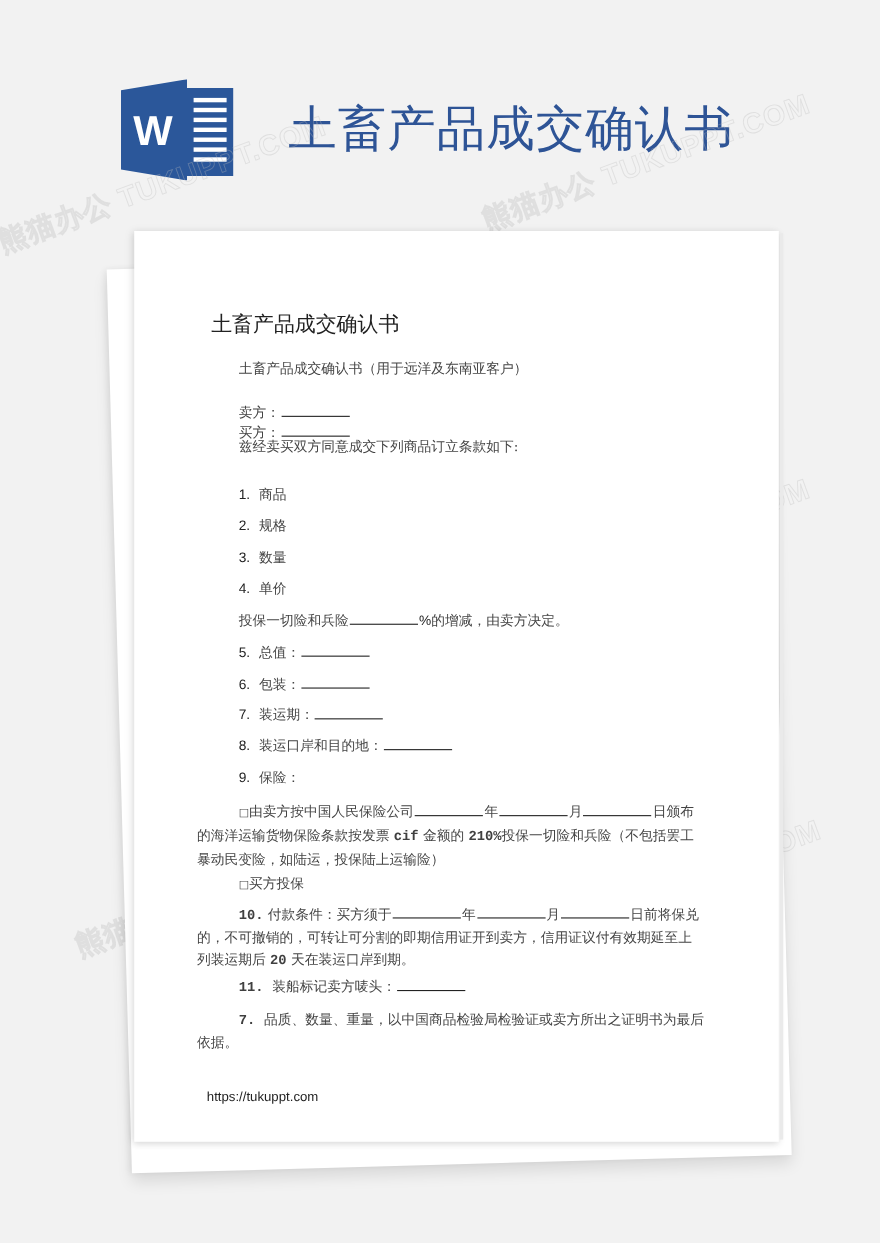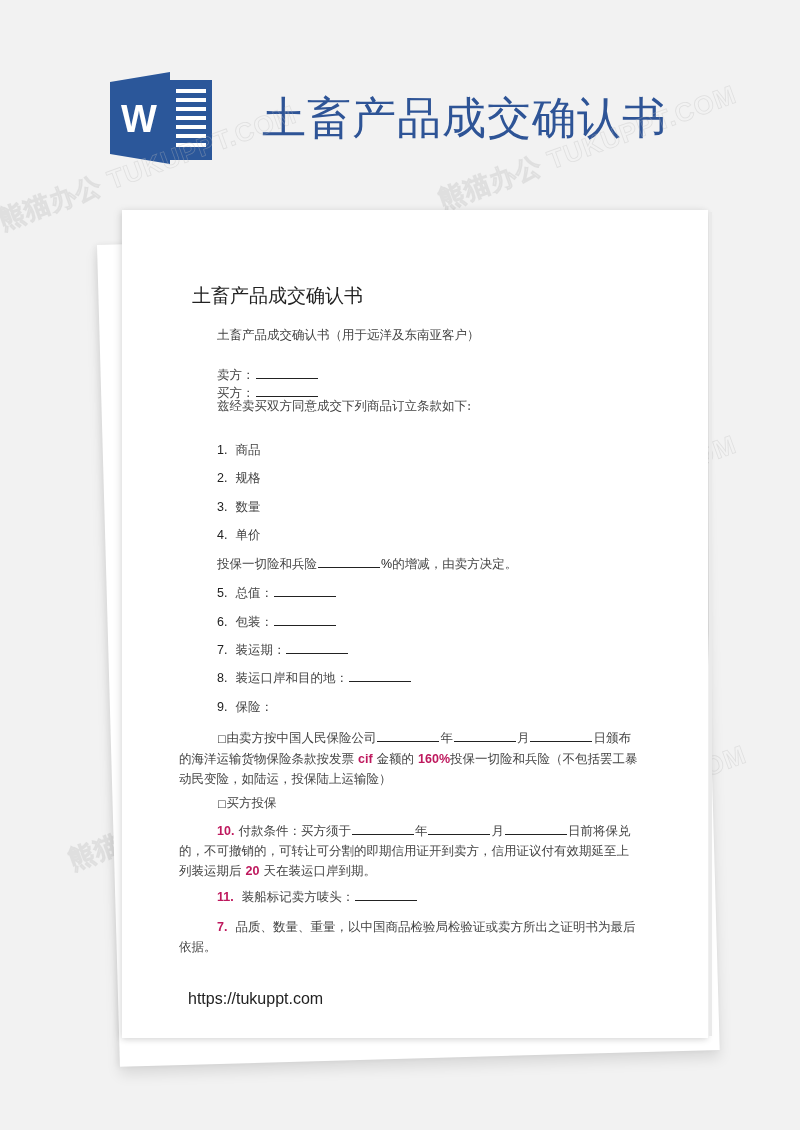--- a/index.html
+++ b/index.html
@@ -32,28 +32,28 @@
       background:#eaeaea;
     }
     .doc-title {
       position:absolute; left:70px; top:72px;
       font-size:19px; color:#222; line-height:26px;
     }
     .doc-body { position:absolute; left:57px; top:116px; width:460px; font-size:12.5px; color:#444; }
     .line { position:absolute; white-space:nowrap; line-height:18px; }
     .ind { left:38px; }
     .num { font-family:"Liberation Sans","DejaVu Sans",sans-serif; color:#222; }
-    .bold { font-family:Liberation Sans, sans-serif; font-weight:bold; color:#be185d; }
+    .bold { font-family:Liberation Mono, monospace; font-weight:bold; color:#404040; }
     .blank { display:inline-block; border-bottom:1.5px solid #222; height:12px; vertical-align:baseline; margin:0 1px; }
     .b60 { width:62px; }
     .para { position:absolute; left:0; width:462px; line-height:20px; text-indent:38px; }
     .box { font-size:10px; }
     .footer-url {
       position:absolute; left:66px; top:780px;
-      font-family:"Liberation Sans","DejaVu Sans",sans-serif; font-size:16px; color:#222;
+      font-family:"Liberation Sans","DejaVu Sans",sans-serif; font-size:12px; color:#222;
     }
     .wm {
       position:absolute; font-family:"Liberation Sans","DejaVu Sans",sans-serif;
       font-size:26px; font-weight:bold; color:transparent;
       -webkit-text-stroke:0.8px rgba(190,190,190,0.35);
       transform:rotate(-20deg); white-space:nowrap; pointer-events:none; letter-spacing:1px;
     }
   </style>
 </head>
 <body>
@@ -129,21 +129,21 @@
       <span class="num">7.</span>&nbsp;&nbsp;<span>装运期：</span><span class="blank b60"></span>
     </div>
     <div class="line ind" style="top:343px;">
       <span class="num">8.</span>&nbsp;&nbsp;<span>装运口岸和目的地：</span><span class="blank b60"></span>
     </div>
     <div class="line ind" style="top:372px;">
       <span class="num">9.</span>&nbsp;&nbsp;<span>保险：</span>
     </div>
 
     <div class="para" style="top:402px;">
-      <span class="box">□</span><span>由卖方按中国人民保险公司</span><span class="blank b60"></span><span>年</span><span class="blank b60"></span><span>月</span><span class="blank b60"></span><span>日颁布的海洋运输货物保险条款按发票</span> <span class="bold">cif</span> <span>金额的</span> <span class="bold">160%</span><span>投保一切险和兵险（不包括罢工暴动民变险，如陆运，投保陆上运输险）</span>
+      <span class="box">□</span><span>由卖方按中国人民保险公司</span><span class="blank b60"></span><span>年</span><span class="blank b60"></span><span>月</span><span class="blank b60"></span><span>日颁布的海洋运输货物保险条款按发票</span> <span class="bold">cif</span> <span>金额的</span> <span class="bold">210%</span><span>投保一切险和兵险（不包括罢工暴动民变险，如陆运，投保陆上运输险）</span>
     </div>
 
     <div class="line ind" style="top:468px;">
       <span class="box">□</span><span>买方投保</span>
     </div>
 
     <div class="para" style="top:495px;">
       <span class="bold">10.</span>&nbsp;<span>付款条件：买方须于</span><span class="blank b60"></span><span>年</span><span class="blank b60"></span><span>月</span><span class="blank b60"></span><span>日前将保兑的，不可撤销的，可转让可分割的即期信用证开到卖方，信用证议付有效期延至上列装运期后</span> <span class="bold">20</span> <span>天在装运口岸到期。</span>
     </div>
 

